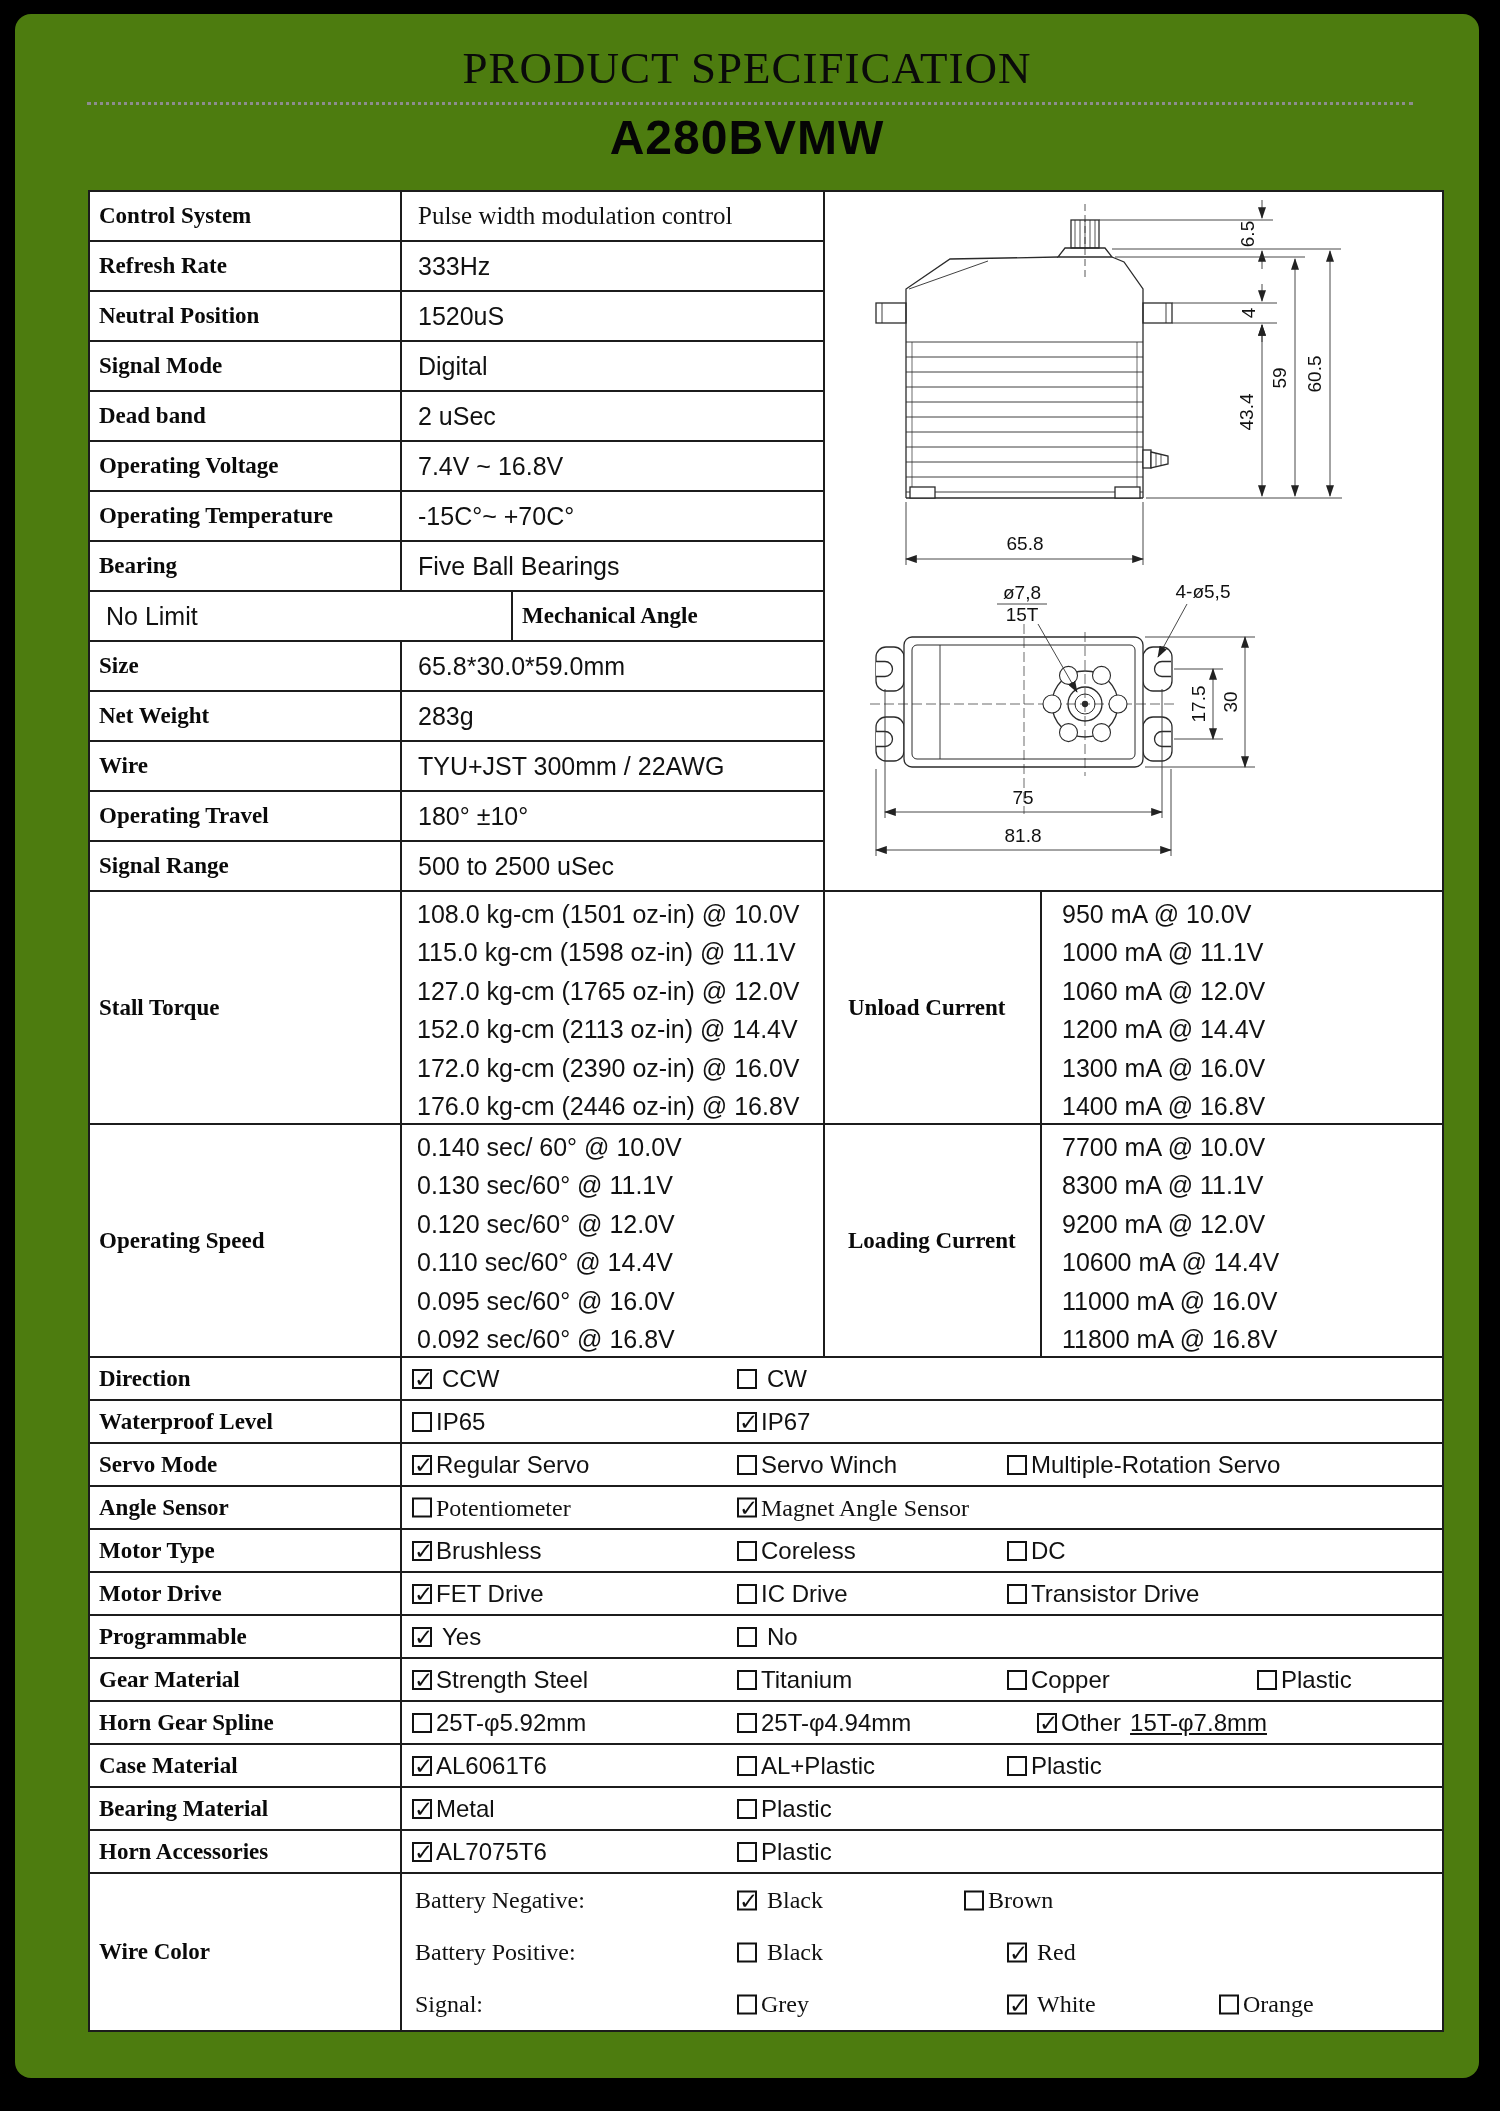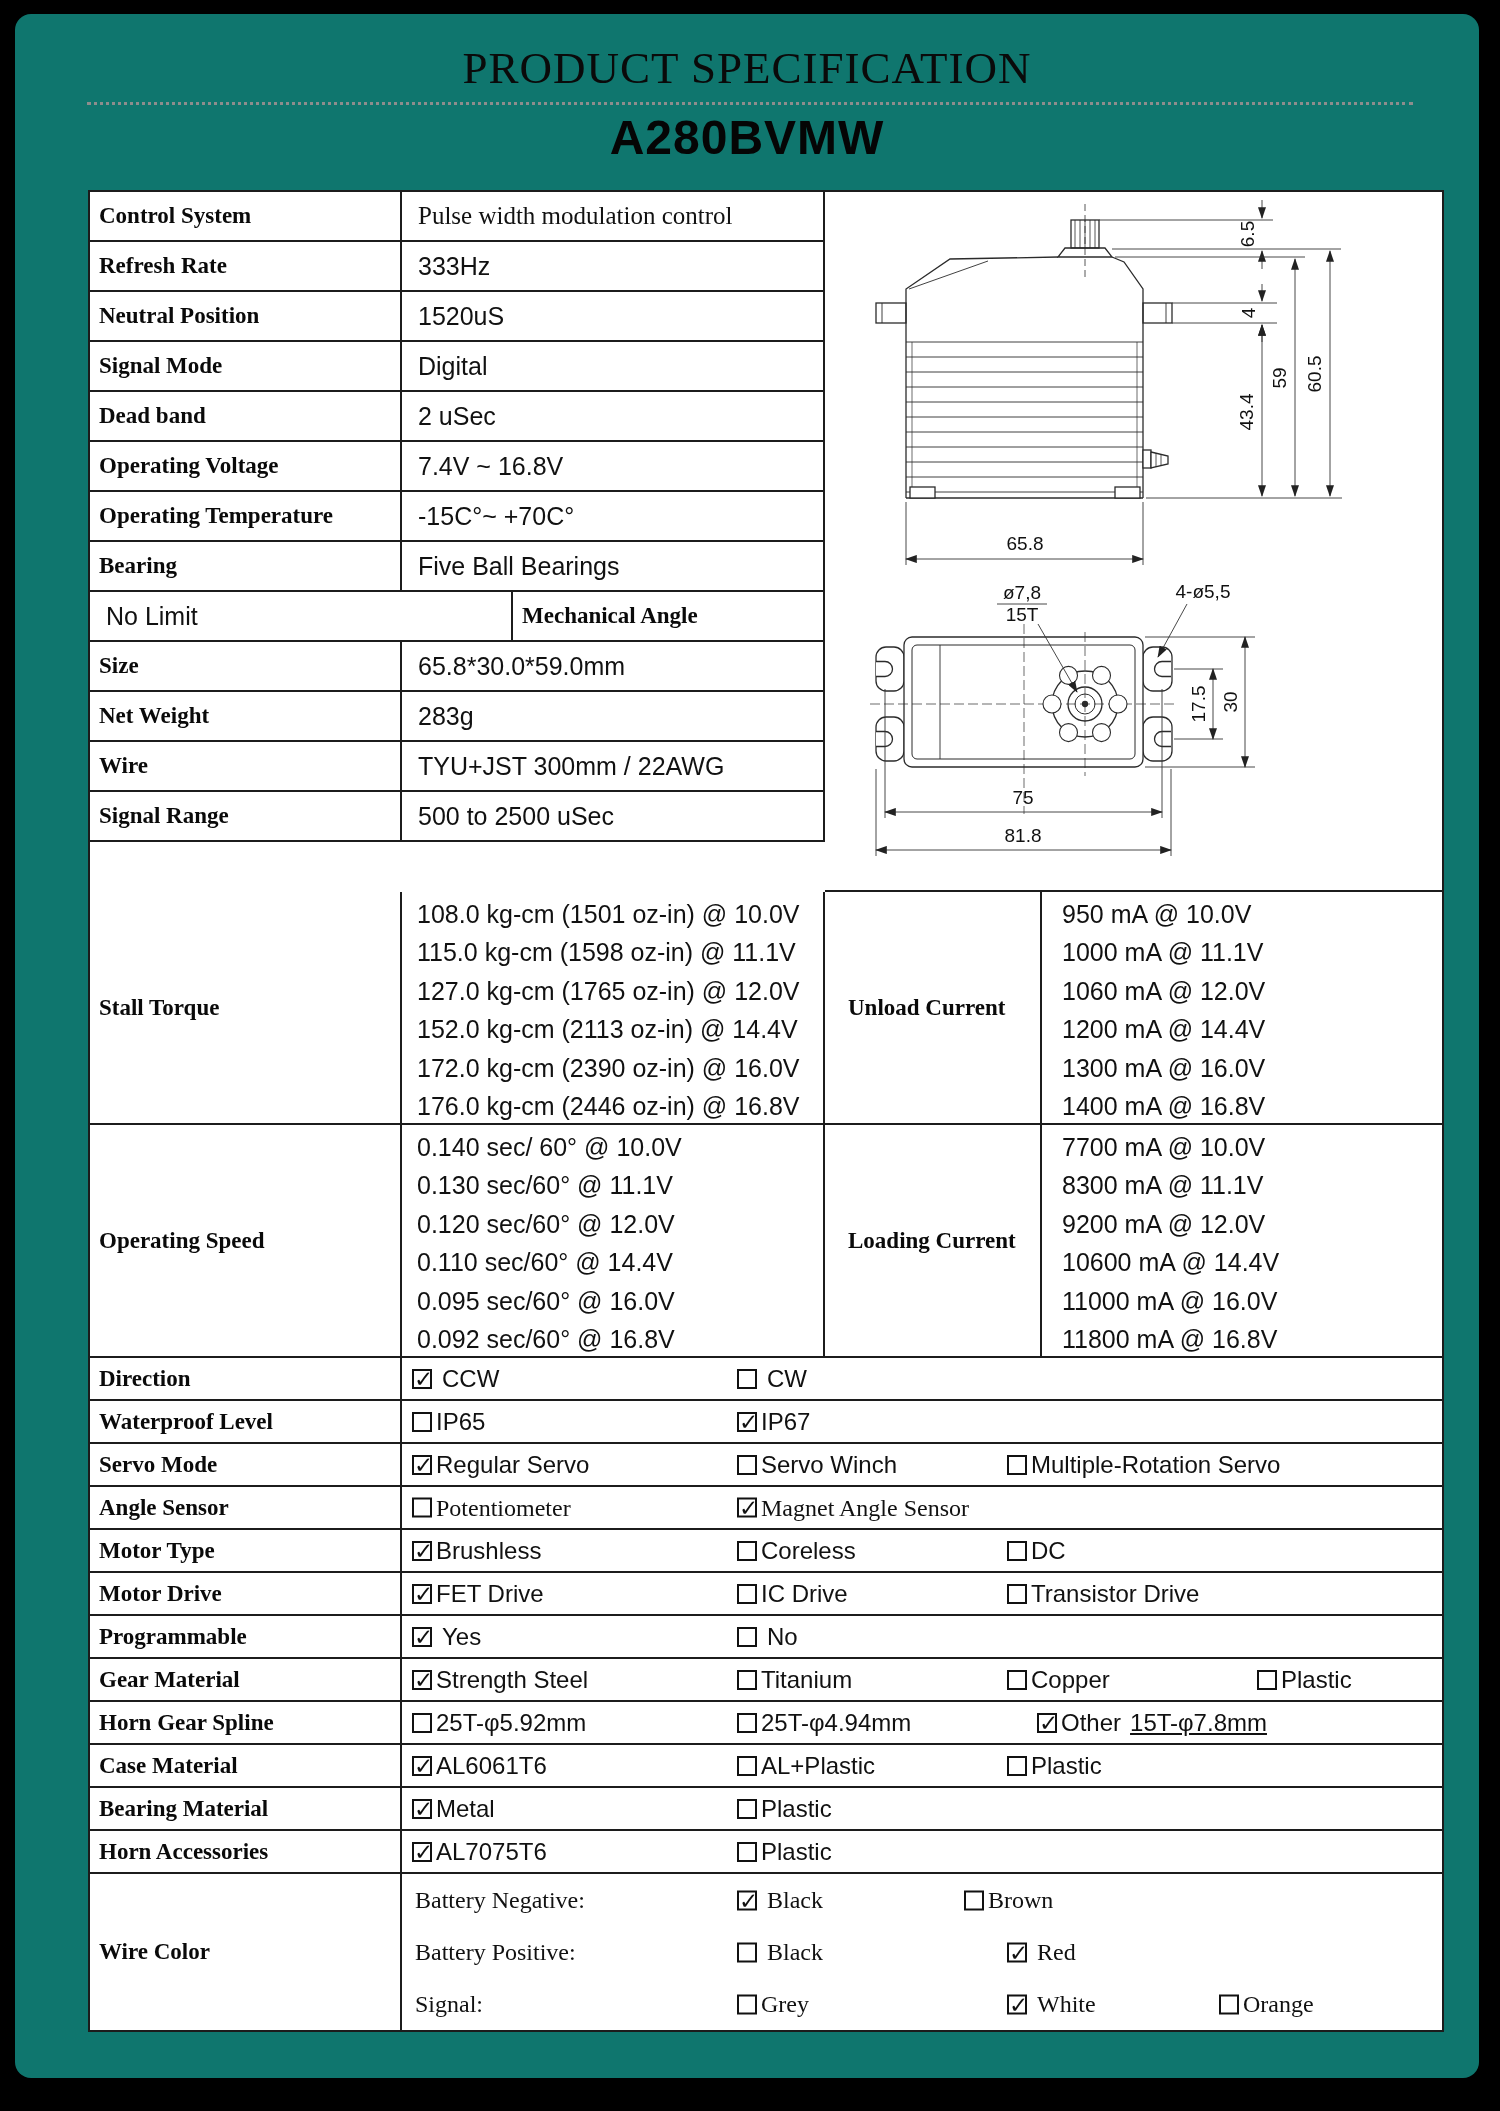--- a/index.html
+++ b/index.html
@@ -1,18 +1,18 @@
 <!DOCTYPE html>
 <html><head>
 <meta charset="utf-8">
 <style>
   * { box-sizing: border-box; margin: 0; padding: 0; }
   html,body { width:1500px; height:2111px; }
   body { background:#000; position:relative; font-family:"Liberation Sans",sans-serif; color:#111; }
-  .page { position:absolute; left:15px; top:14px; right:21px; bottom:33px; background:#0f766e; border-radius:16px; overflow:hidden; }
+  .page { position:absolute; left:15px; top:14px; right:21px; bottom:33px; background:#4d7c0f; border-radius:16px; overflow:hidden; }
   .doc-title { position:absolute; top:28px; left:0; right:0; text-align:center;
                font-family:"Liberation Serif",serif; font-size:45px; letter-spacing:1px; color:#0a0a0a; }
   .rule { position:absolute; top:88px; left:72px; width:1326px; border-top:3px dotted #8d8d8d; }
   .model { position:absolute; top:96px; left:0; right:0; text-align:center; font-weight:bold;
            font-size:48px; letter-spacing:1px; color:#050505; }
 
   .tbl { position:absolute; left:73px; top:176px; width:1356px; border:2px solid #1c1c1c; background:#fff; }
   .row { display:flex; border-bottom:2px solid #1c1c1c; }
   .cell { overflow:hidden; }
   .lab { width:312px; border-right:2px solid #1c1c1c; font-family:"Liberation Serif",serif; font-weight:bold;
@@ -103,20 +103,24 @@
             <div class="cell lab">Size</div>
             <div class="cell val">65.8*30.0*59.0mm</div>
           </div>
           <div class="row">
             <div class="cell lab">Net Weight</div>
             <div class="cell val">283g</div>
           </div>
           <div class="row">
             <div class="cell lab">Wire</div>
             <div class="cell val">TYU+JST 300mm / 22AWG</div>
+          </div>
+          <div class="row">
+            <div class="cell lab">Operating Travel</div>
+            <div class="cell val">180°  ±10°</div>
           </div>
           <div class="row">
             <div class="cell lab">Signal Range</div>
             <div class="cell val">500 to 2500 uSec</div>
           </div>
         </div>
 
       <div class="drawing-cell">
         <svg width="617" height="698" viewBox="0 0 617 698">
           <defs>

